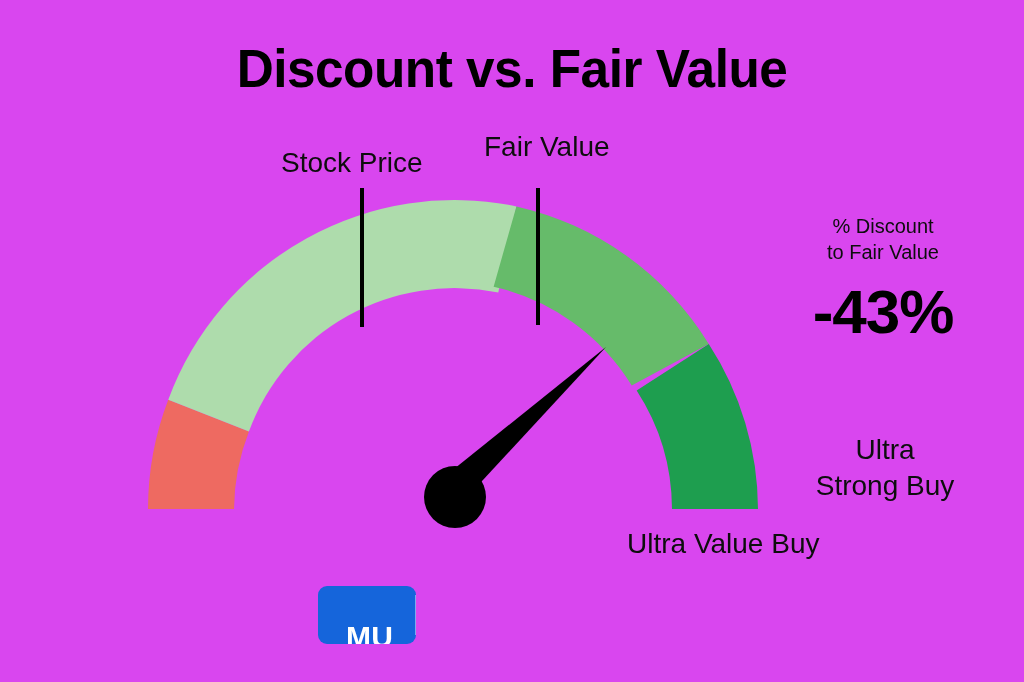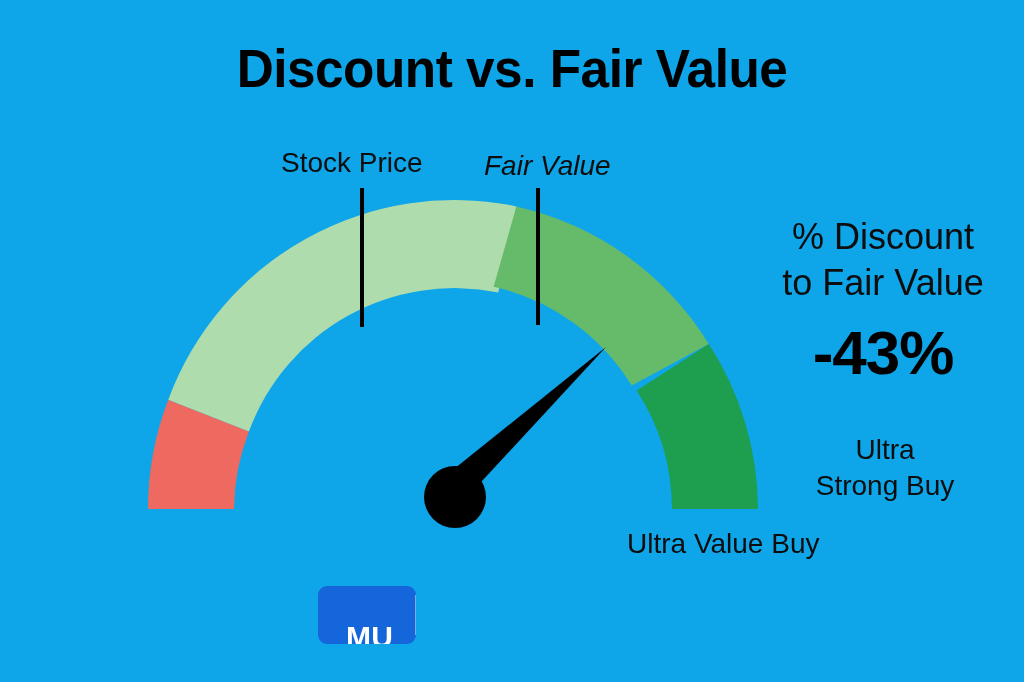--- a/index.html
+++ b/index.html
@@ -10,21 +10,21 @@
     width: 1024px;
     height: 682px;
     background: #faf9f5;
     font-family: "Liberation Sans", sans-serif;
     overflow: hidden;
   }
   #stage {
     position: relative;
     width: 1024px;
     height: 682px;
-    background: #0ea5e9;
+    background: #d946ef;
   }
 
   
   .chart-title {
     position: absolute;
     left: 0;
     top: 40px;
     width: 1024px;
     text-align: center;
     font-size: 54px;
@@ -52,34 +52,33 @@
     color: #0d0d0d;
     white-space: nowrap;
     line-height: 1.1;
   }
   #stock-price-label {
     left: 281px;
     top: 148px;
   }
   #fair-value-label {
     left: 484px;
-    top: 151px;
-    font-style: italic;
+    top: 132px;
   }
 
   
   #discount-block {
     position: absolute;
     left: 742px;
     top: 214px;
     width: 282px;
     text-align: center;
   }
   #discount-caption {
-    font-size: 36px;
+    font-size: 20px;
     color: #0d0d0d;
     line-height: 1.28;
     white-space: pre-line;
   }
   #discount-value {
     margin-top: 14px;
     font-size: 62px;
     font-weight: 700;
     color: #000000;
     letter-spacing: -1px;

